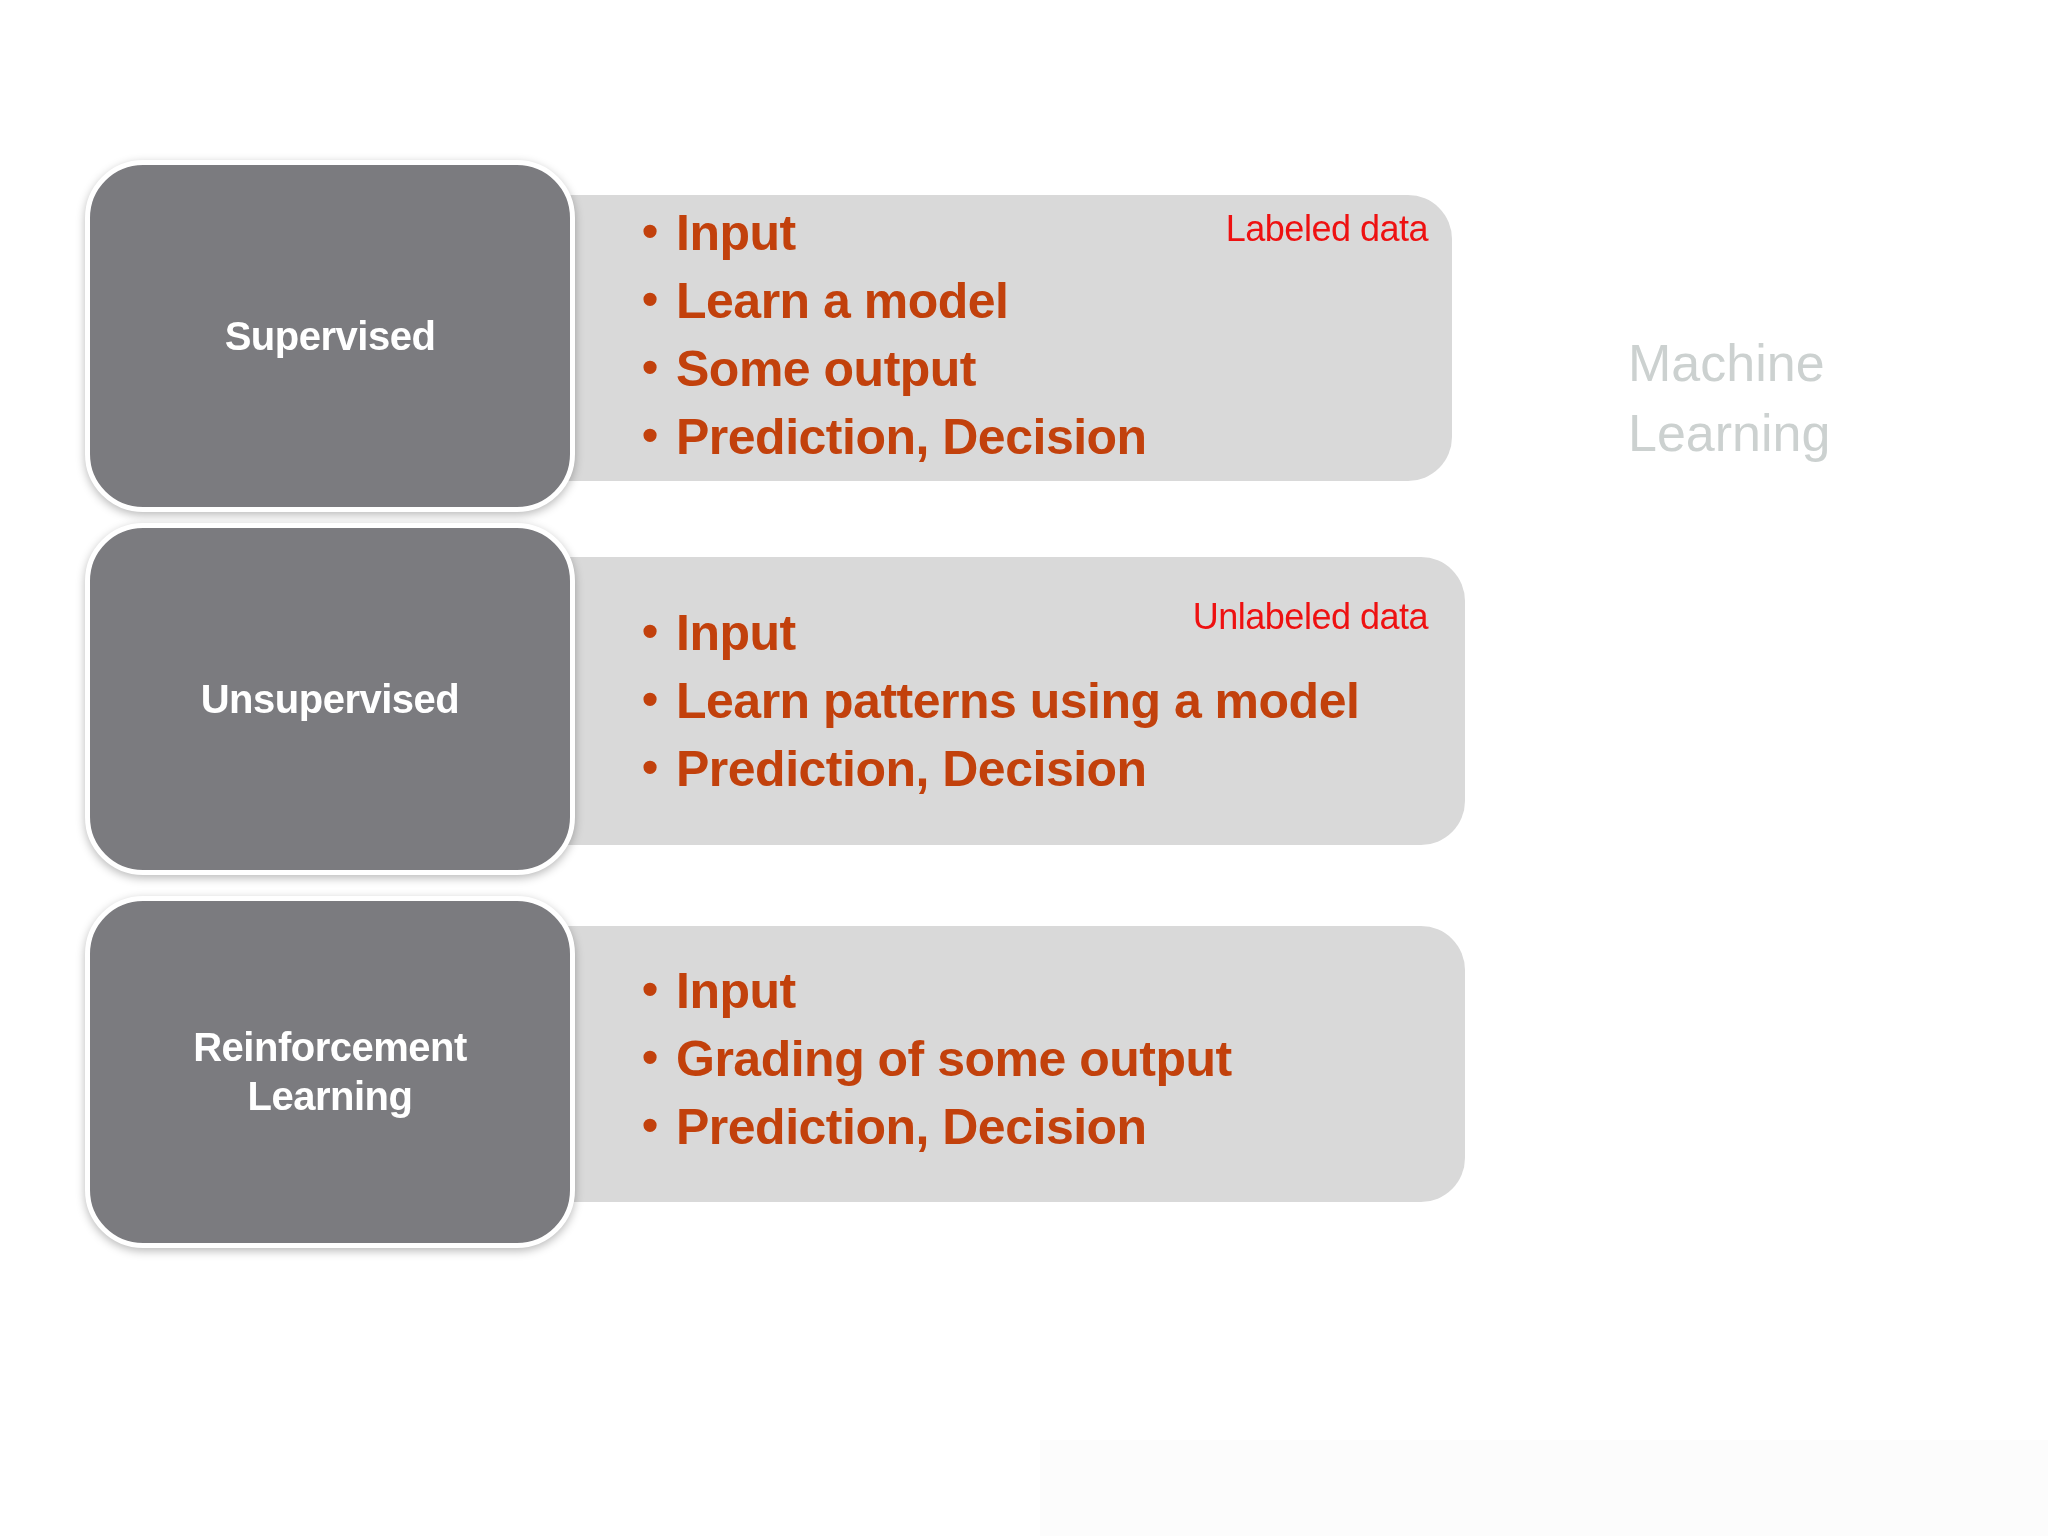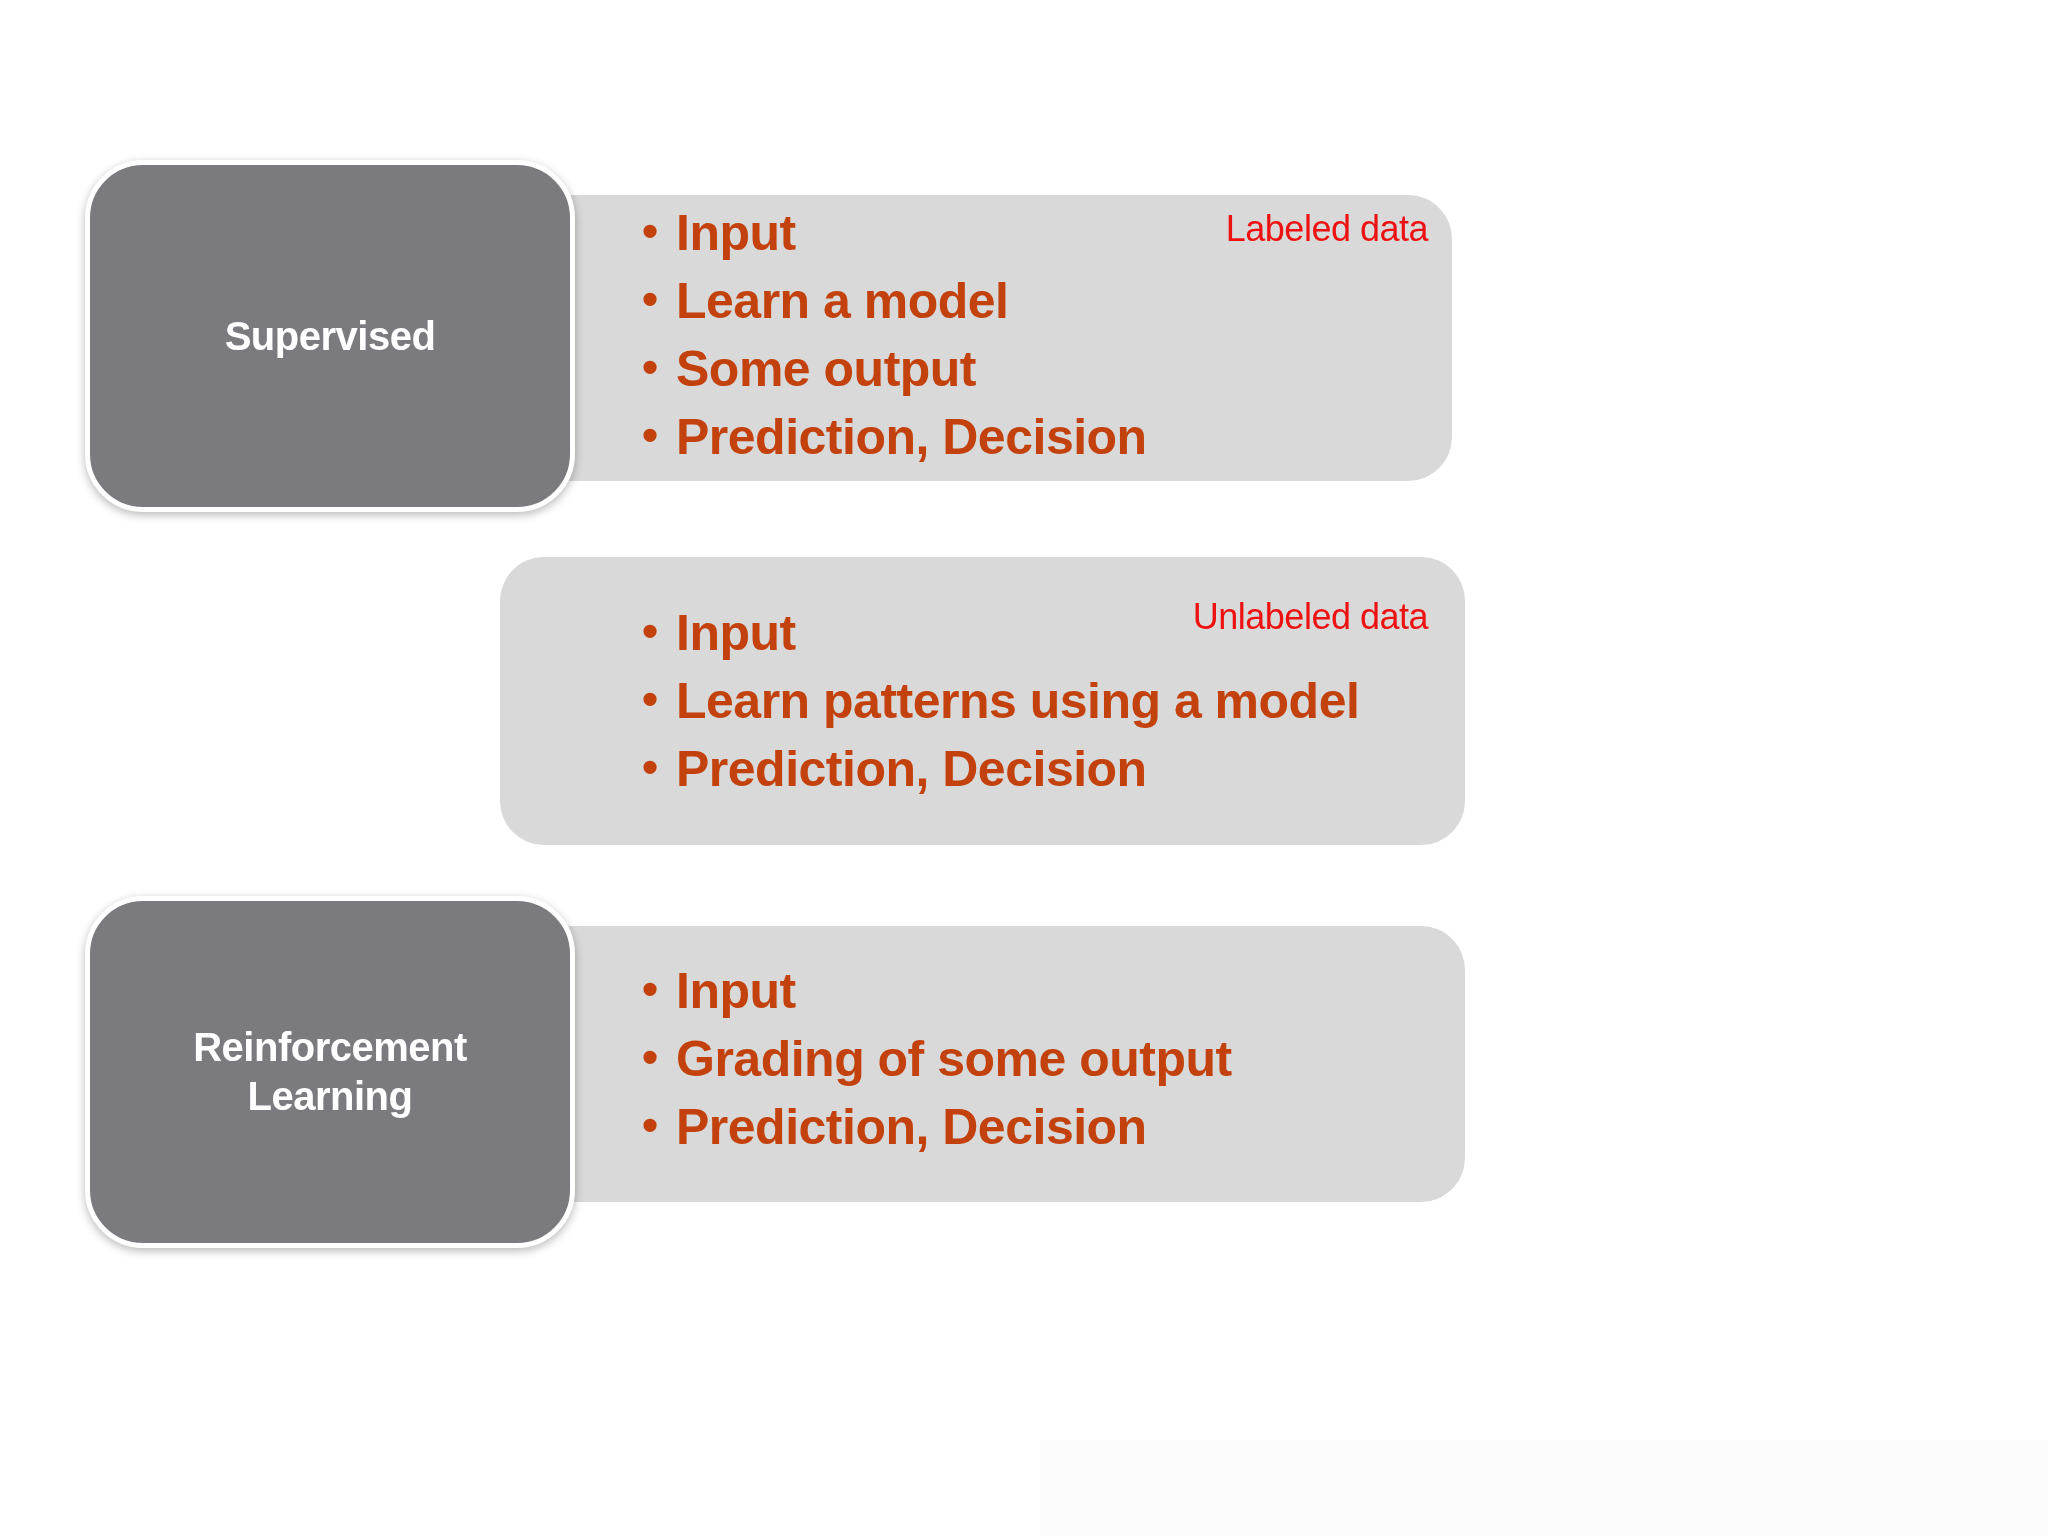--- a/index.html
+++ b/index.html
@@ -55,20 +55,24 @@
     color:#ccd1d0;font-size:52px;line-height:70px;letter-spacing:0px;
   }
 </style>
 </head>
 <body>
 
 <div class="stage">
 
   <div class="bg-artifact"></div>
 
+  <div class="watermark">
+    <div>Machine</div>
+    <div>Learning</div>
+  </div>
 
   <div class="light-box r1">
     <ul class="bullets">
       <li>Input</li>
       <li>Learn a model</li>
       <li>Some output</li>
       <li>Prediction, Decision</li>
     </ul>
     <div class="annotation">Labeled data</div>
   </div>
@@ -77,20 +81,23 @@
   </div>
 
   <div class="light-box r2">
     <ul class="bullets">
       <li>Input</li>
       <li>Learn patterns using a model</li>
       <li>Prediction, Decision</li>
     </ul>
     <div class="annotation">Unlabeled data</div>
   </div>
+  <div class="dark-box r2">
+    <span class="title">Unsupervised</span>
+  </div>
 
   <div class="light-box r3">
     <ul class="bullets">
       <li>Input</li>
       <li>Grading of some output</li>
       <li>Prediction, Decision</li>
     </ul>
   </div>
   <div class="dark-box r3">
     <span class="title">Reinforcement Learning</span>

